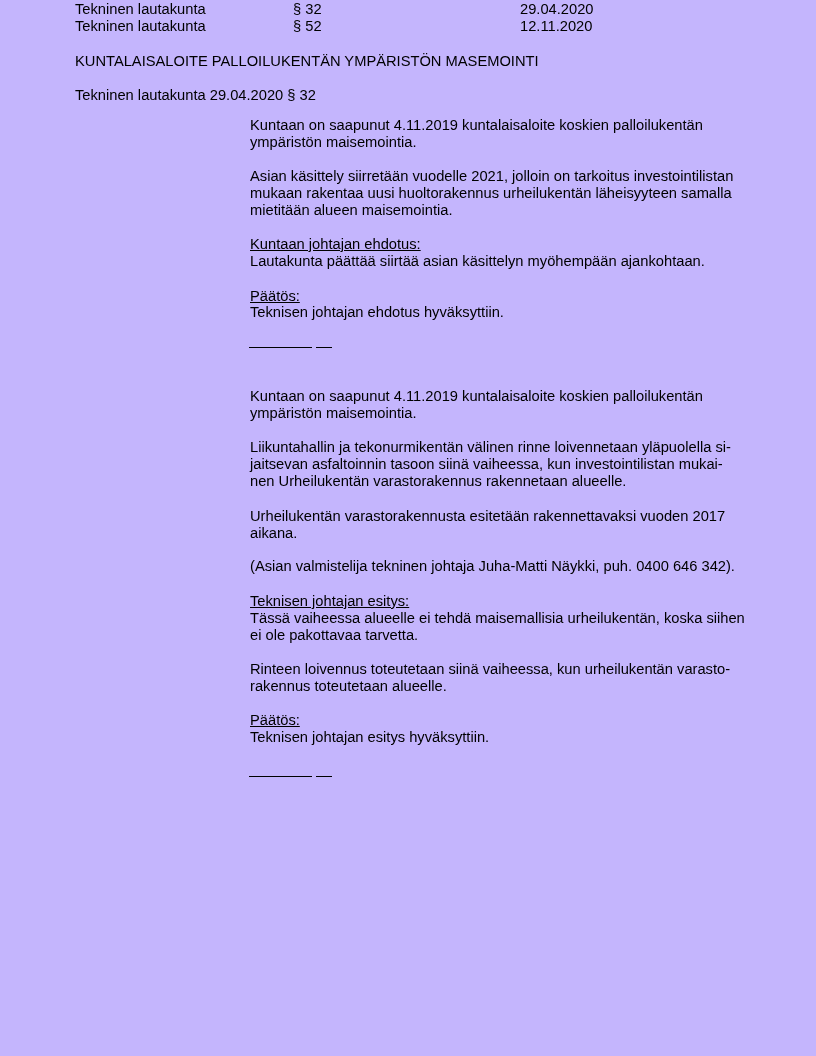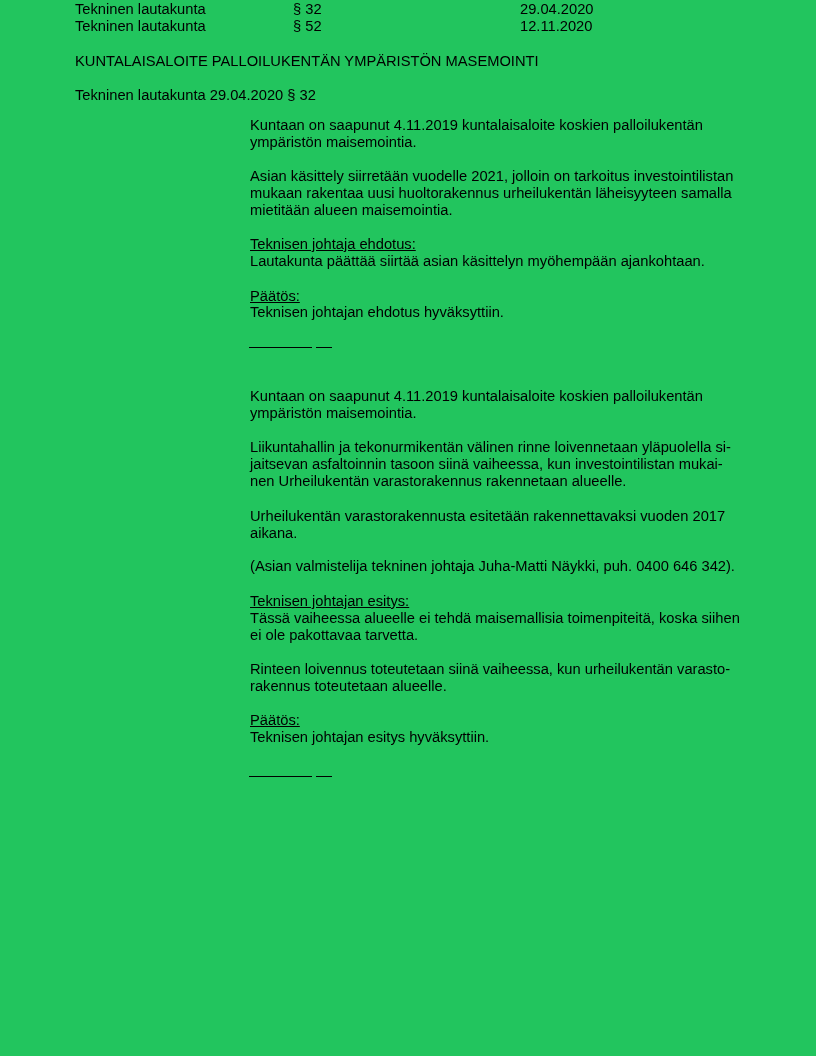--- a/index.html
+++ b/index.html
@@ -4,21 +4,21 @@
 <style>
   html, body {
     margin: 0;
     padding: 0;
     background: #ffffff;
   }
   .page {
     position: relative;
     width: 816px;
     height: 1056px;
-    background: #22c55e;
+    background: #c4b5fd;
     font-family: "Liberation Sans", "DejaVu Sans", sans-serif;
     font-size: 14.7px;
     line-height: 17px;
     color: #000000;
     overflow: hidden;
   }
   .hrow {
     position: absolute;
     left: 75px;
     width: 620px;
@@ -77,21 +77,21 @@
   <div class="doc-title" style="top:53px">KUNTALAISALOITE PALLOILUKENTÄN YMPÄRISTÖN MASEMOINTI</div>
 
   <div class="sheading" style="top:87px">Tekninen lautakunta 29.04.2020 § 32</div>
 
   <div class="body-par" style="top:117px">Kuntaan on saapunut 4.11.2019 kuntalaisaloite koskien palloilukentän
 ympäristön maisemointia.</div>
   <div class="body-par" style="top:168px">Asian käsittely siirretään vuodelle 2021, jolloin on tarkoitus investointilistan
 mukaan rakentaa uusi huoltorakennus urheilukentän läheisyyteen samalla
 mietitään alueen maisemointia.</div>
 
-  <div class="body-par label-underline" style="top:236px">Teknisen johtaja ehdotus:</div>
+  <div class="body-par label-underline" style="top:236px">Kuntaan johtajan ehdotus:</div>
   <div class="body-par" style="top:253px">Lautakunta päättää siirtää asian käsittelyn myöhempään ajankohtaan.</div>
 
   <div class="body-par label-underline" style="top:288px">Päätös:</div>
   <div class="body-par" style="top:304px">Teknisen johtajan ehdotus hyväksyttiin.</div>
 
   <div class="sep" style="top:347px">
     <div class="sep-long"></div>
     <div class="sep-short"></div>
   </div>
 
@@ -99,21 +99,21 @@
   <div class="body-par" style="top:388px">Kuntaan on saapunut 4.11.2019 kuntalaisaloite koskien palloilukentän
 ympäristön maisemointia.</div>
   <div class="body-par" style="top:439px">Liikuntahallin ja tekonurmikentän välinen rinne loivennetaan yläpuolella si-
 jaitsevan asfaltoinnin tasoon siinä vaiheessa, kun investointilistan mukai-
 nen Urheilukentän varastorakennus rakennetaan alueelle.</div>
   <div class="body-par" style="top:508px">Urheilukentän varastorakennusta esitetään rakennettavaksi vuoden 2017
 aikana.</div>
   <div class="body-par" style="top:558px">(Asian valmistelija tekninen johtaja Juha-Matti Näykki, puh. 0400 646 342).</div>
 
   <div class="body-par label-underline" style="top:593px">Teknisen johtajan esitys:</div>
-  <div class="body-par" style="top:610px">Tässä vaiheessa alueelle ei tehdä maisemallisia toimenpiteitä, koska siihen
+  <div class="body-par" style="top:610px">Tässä vaiheessa alueelle ei tehdä maisemallisia urheilukentän, koska siihen
 ei ole pakottavaa tarvetta.</div>
 
   <div class="body-par" style="top:661px">Rinteen loivennus toteutetaan siinä vaiheessa, kun urheilukentän varasto-
 rakennus toteutetaan alueelle.</div>
 
   <div class="body-par label-underline" style="top:712px">Päätös:</div>
   <div class="body-par" style="top:729px">Teknisen johtajan esitys hyväksyttiin.</div>
 
   <div class="sep" style="top:776px">
     <div class="sep-long"></div>

